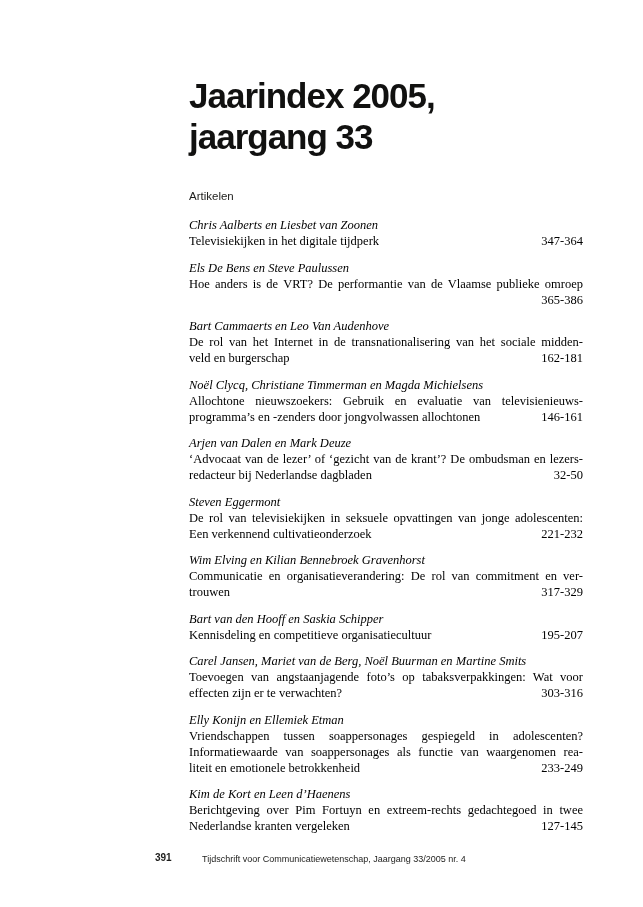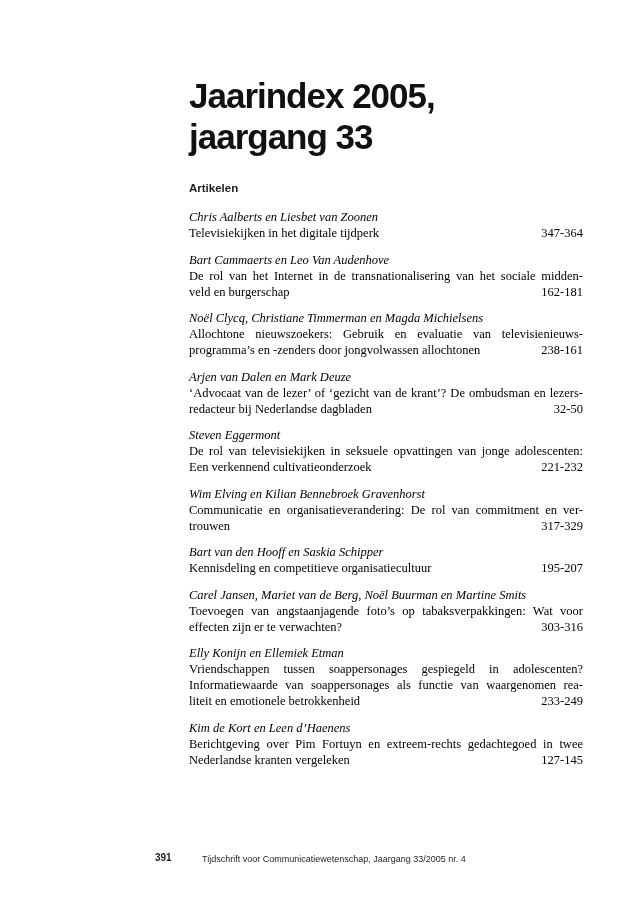--- a/index.html
+++ b/index.html
@@ -24,23 +24,23 @@
   .doc-title {
     margin: 75px 0 0 0;
     font-family: "Liberation Sans", sans-serif;
     font-weight: bold;
     font-size: 35px;
     line-height: 41px;
     letter-spacing: -1px;
     color: #111110;
   }
   .section-heading {
-    margin-top: 24px;
+    margin-top: 32px;
     font-family: "Liberation Sans", sans-serif;
-    font-weight: bold;
+    font-weight: normal;
     font-size: 11.5px;
     line-height: 14px;
     color: #1d1d1b;
   }
   .entries {
     margin-top: 14px;
     font-family: "Liberation Serif", serif;
     font-size: 12.5px;
     line-height: 16px;
     color: #000000;
@@ -100,39 +100,49 @@
   <div class="entry">
     <div class="authors">Chris Aalberts en Liesbet van Zoonen</div>
     <div class="lines">
             <div class="line last">
               <span>Televisiekijken in het digitale tijdperk</span>
               <span class="pages">347-364</span>
             </div>
           </div>
   </div>
 
+  <div class="entry">
+    <div class="authors">Els De Bens en Steve Paulussen</div>
+    <div class="lines">
+            <div class="line fill">Hoe anders is de VRT? De performantie van de Vlaamse publieke omroep</div>
+            <div class="line last">
+              <span></span>
+              <span class="pages">365-386</span>
+            </div>
+          </div>
+  </div>
 
   <div class="entry">
     <div class="authors">Bart Cammaerts en Leo Van Audenhove</div>
     <div class="lines">
             <div class="line fill">De rol van het Internet in de transnationalisering van het sociale midden-</div>
             <div class="line last">
               <span>veld en burgerschap</span>
               <span class="pages">162-181</span>
             </div>
           </div>
   </div>
 
   <div class="entry">
     <div class="authors">Noël Clycq, Christiane Timmerman en Magda Michielsens</div>
     <div class="lines">
             <div class="line fill">Allochtone nieuwszoekers: Gebruik en evaluatie van televisienieuws-</div>
             <div class="line last">
               <span>programma’s en -zenders door jongvolwassen allochtonen</span>
-              <span class="pages">238-161</span>
+              <span class="pages">146-161</span>
             </div>
           </div>
   </div>
 
   <div class="entry">
     <div class="authors">Arjen van Dalen en Mark Deuze</div>
     <div class="lines">
             <div class="line fill">‘Advocaat van de lezer’ of ‘gezicht van de krant’? De ombudsman en lezers-</div>
             <div class="line last">
               <span>redacteur bij Nederlandse dagbladen</span>

